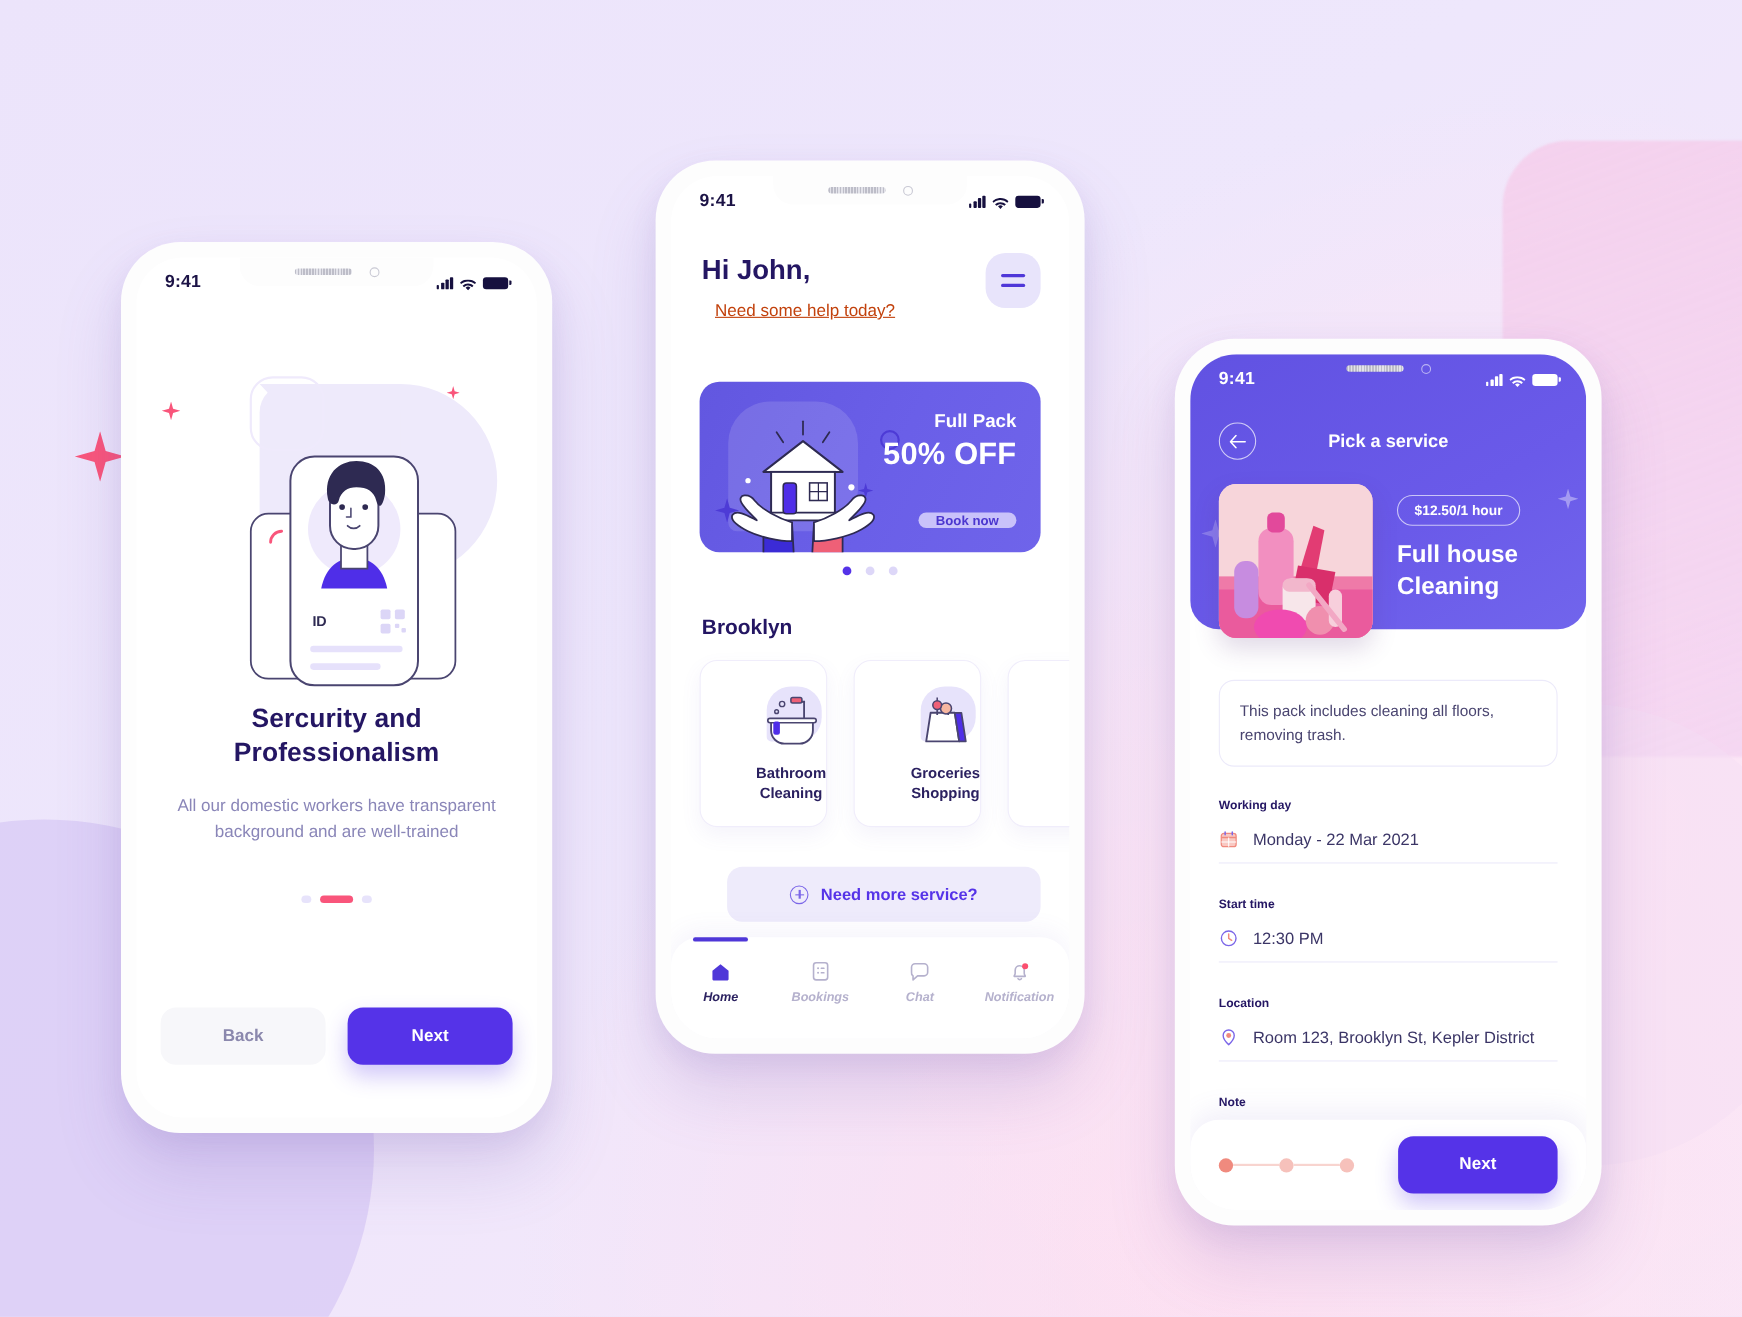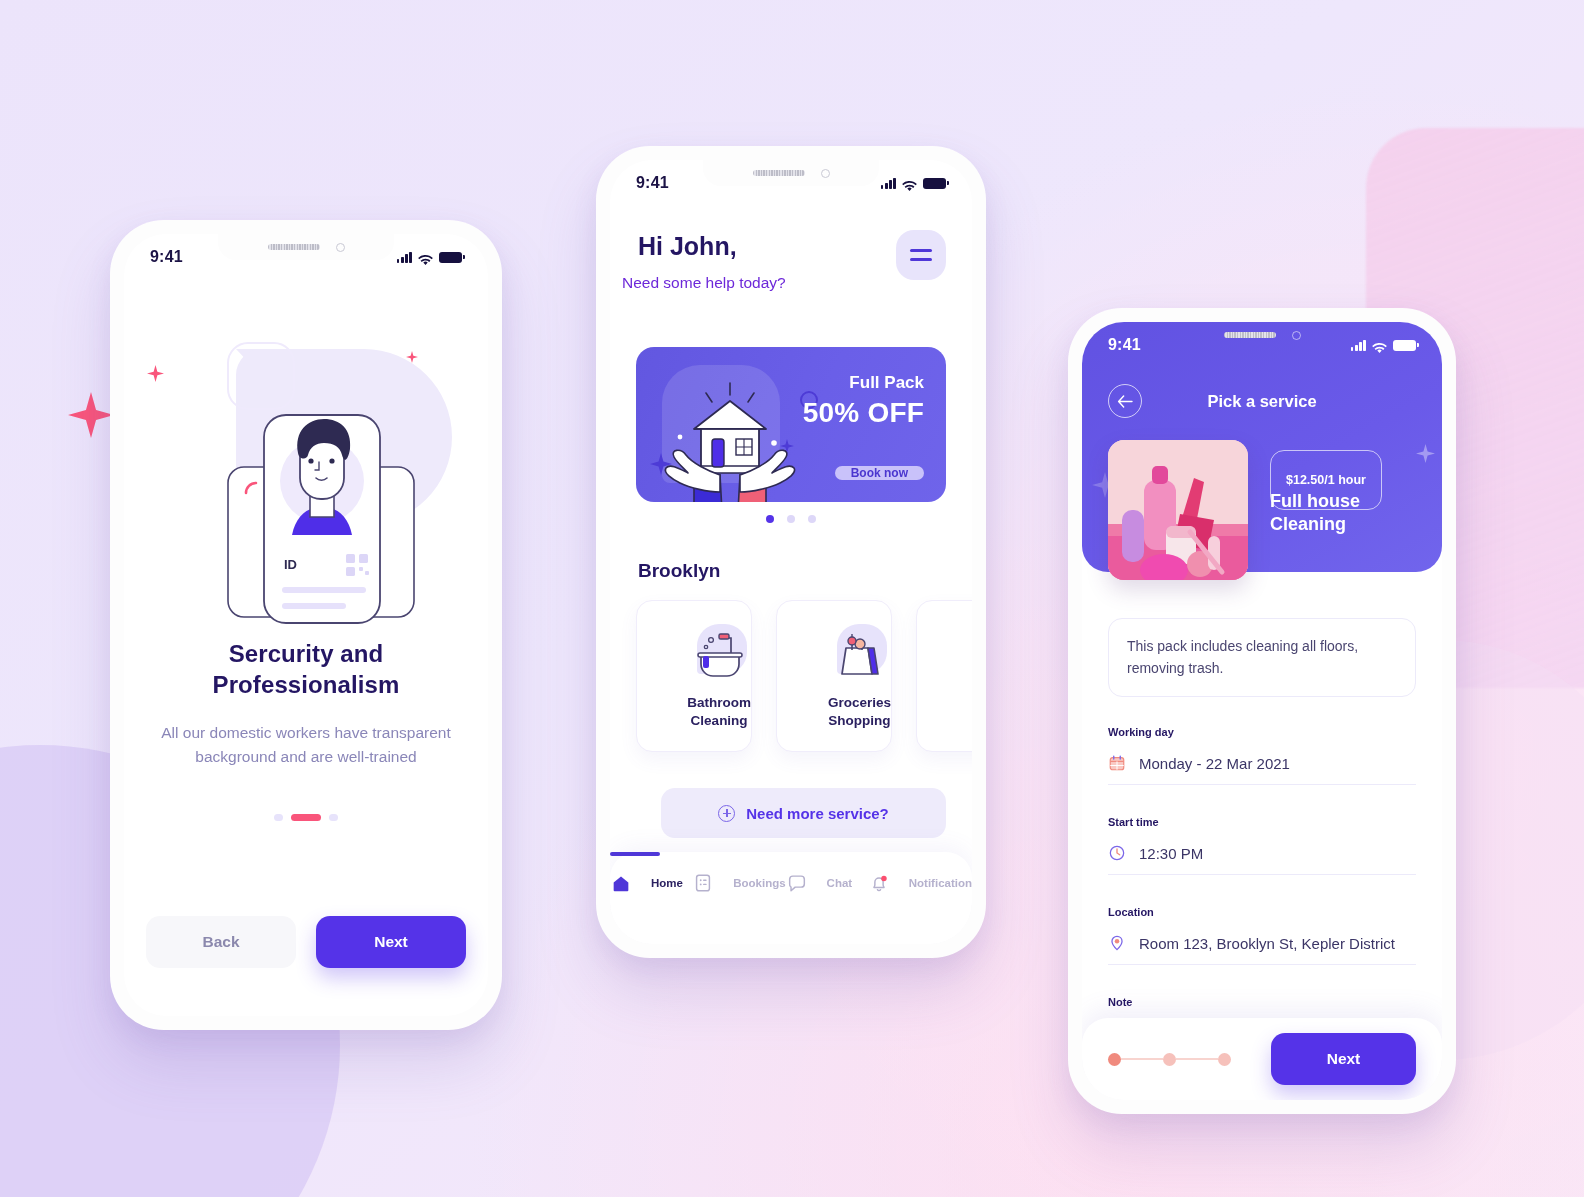--- a/index.html
+++ b/index.html
@@ -121,21 +121,21 @@
   .btn-next {
     flex:1; height:52px; border-radius:14px; background:#5533e8; border:none;
     color:#fff; font-size:15.5px; font-weight:bold; cursor:pointer;
     box-shadow:0 10px 20px rgba(85,51,232,.28);
     font-family:"Liberation Sans", sans-serif;
   }
 
   
   #phone2 { left:596px; top:146px; width:390px; height:812px; }
   .p2-greet { position:absolute; left:28px; top:72px; font-size:25px; font-weight:bold; color:#241663; }
-  .p2-sub { position:absolute; left:12px; top:114px; font-size:15.5px; color:#6d28d9; }
+  .p2-sub { position:absolute; left:40px; top:114px; font-size:15.5px; color:#c2410c;text-decoration:underline; }
   .p2-menu {
     position:absolute; right:26px; top:70px; width:50px; height:50px;
     border-radius:18px; background:#e8e4fb;
     display:flex; flex-direction:column; align-items:center; justify-content:center; gap:6px;
     cursor:pointer;
   }
   .p2-menu span { display:block; height:3px; border-radius:2px; background:#4f37d8; }
   .p2-menu span:nth-child(1){ width:22px; }
   .p2-menu span:nth-child(2){ width:22px; }
 
@@ -192,21 +192,21 @@
   .plus-ico::before,.plus-ico::after{ content:""; position:absolute; background:#7b66e8; }
   .plus-ico::before{ left:3.5px; top:7px; width:8px; height:1.6px; }
   .plus-ico::after{ left:7px; top:3.5px; width:1.6px; height:8px; }
 
   .tabbar {
     position:absolute; left:0; right:0; bottom:0; height:92px;
     background:#fff; border-radius:26px 26px 42px 42px;
     box-shadow:0 -6px 22px rgba(120,100,200,.07);
     display:flex; align-items:flex-start; padding-top:20px;
   }
-  .tab { flex:1; display:flex; flex-direction:row; align-items:center; gap:19px; cursor:pointer; position:relative; }
+  .tab { flex:1; display:flex; flex-direction:column; align-items:center; gap:7px; cursor:pointer; position:relative;font-style:italic; }
   .tab-label { font-size:11.5px; font-weight:bold; color:#b5b1cd; }
   .tab.active .tab-label { color:#2b2160; }
   .tab-ind { position:absolute; top:-20px; width:50px; height:4px; border-radius:2px; background:#4f37d8; }
   .tab svg { display:block; }
 
   
   #phone3 { left:1068px; top:308px; width:388px; height:806px; }
   .p3-head {
     position:absolute; left:0; right:0; top:0; height:250px;
     background:linear-gradient(150deg,#6152e2,#6a5ae9 60%,#7165ec);
@@ -222,25 +222,25 @@
     font-size:16.5px; font-weight:bold; color:#fff; }
   .p3-thumb {
     position:absolute; left:26px; top:118px; width:140px; height:140px;
     border-radius:16px; overflow:hidden;
     background:linear-gradient(150deg,#f9d7d9 0%,#f6c4cf 35%,#ef89b6 70%,#ea5fa4 100%);
     box-shadow:0 10px 22px rgba(90,50,120,.18);
   }
   .p3-price {
     position:absolute; left:188px; top:128px;
     border:1.4px solid rgba(255,255,255,.65); border-radius:14px;
-    padding:22px 15px; color:#fff; font-size:12.5px; font-weight:bold;
+    padding:6px 15px; color:#fff; font-size:12.5px; font-weight:bold;
   }
   .p3-name {
     position:absolute; left:188px; top:168px; right:18px;
-    font-size:18px; font-weight:bold; color:#fff; line-height:1.3;
+    font-size:22px; font-weight:bold; color:#fff; line-height:1.3;
   }
   .p3-desc {
     position:absolute; left:26px; right:26px; top:296px; min-height:72px;
     border:1px solid #eceafa; border-radius:14px; padding:16px 18px;
     font-size:14px; color:#4a4570; line-height:1.6;
   }
   .field { position:absolute; left:26px; right:26px; }
   .field-label { font-size:11px; font-weight:bold; color:#241663; margin-bottom:16px; }
   .field-row { display:flex; align-items:center; gap:13px; padding-bottom:12px;
     border-bottom:1px solid #eceafa; }

